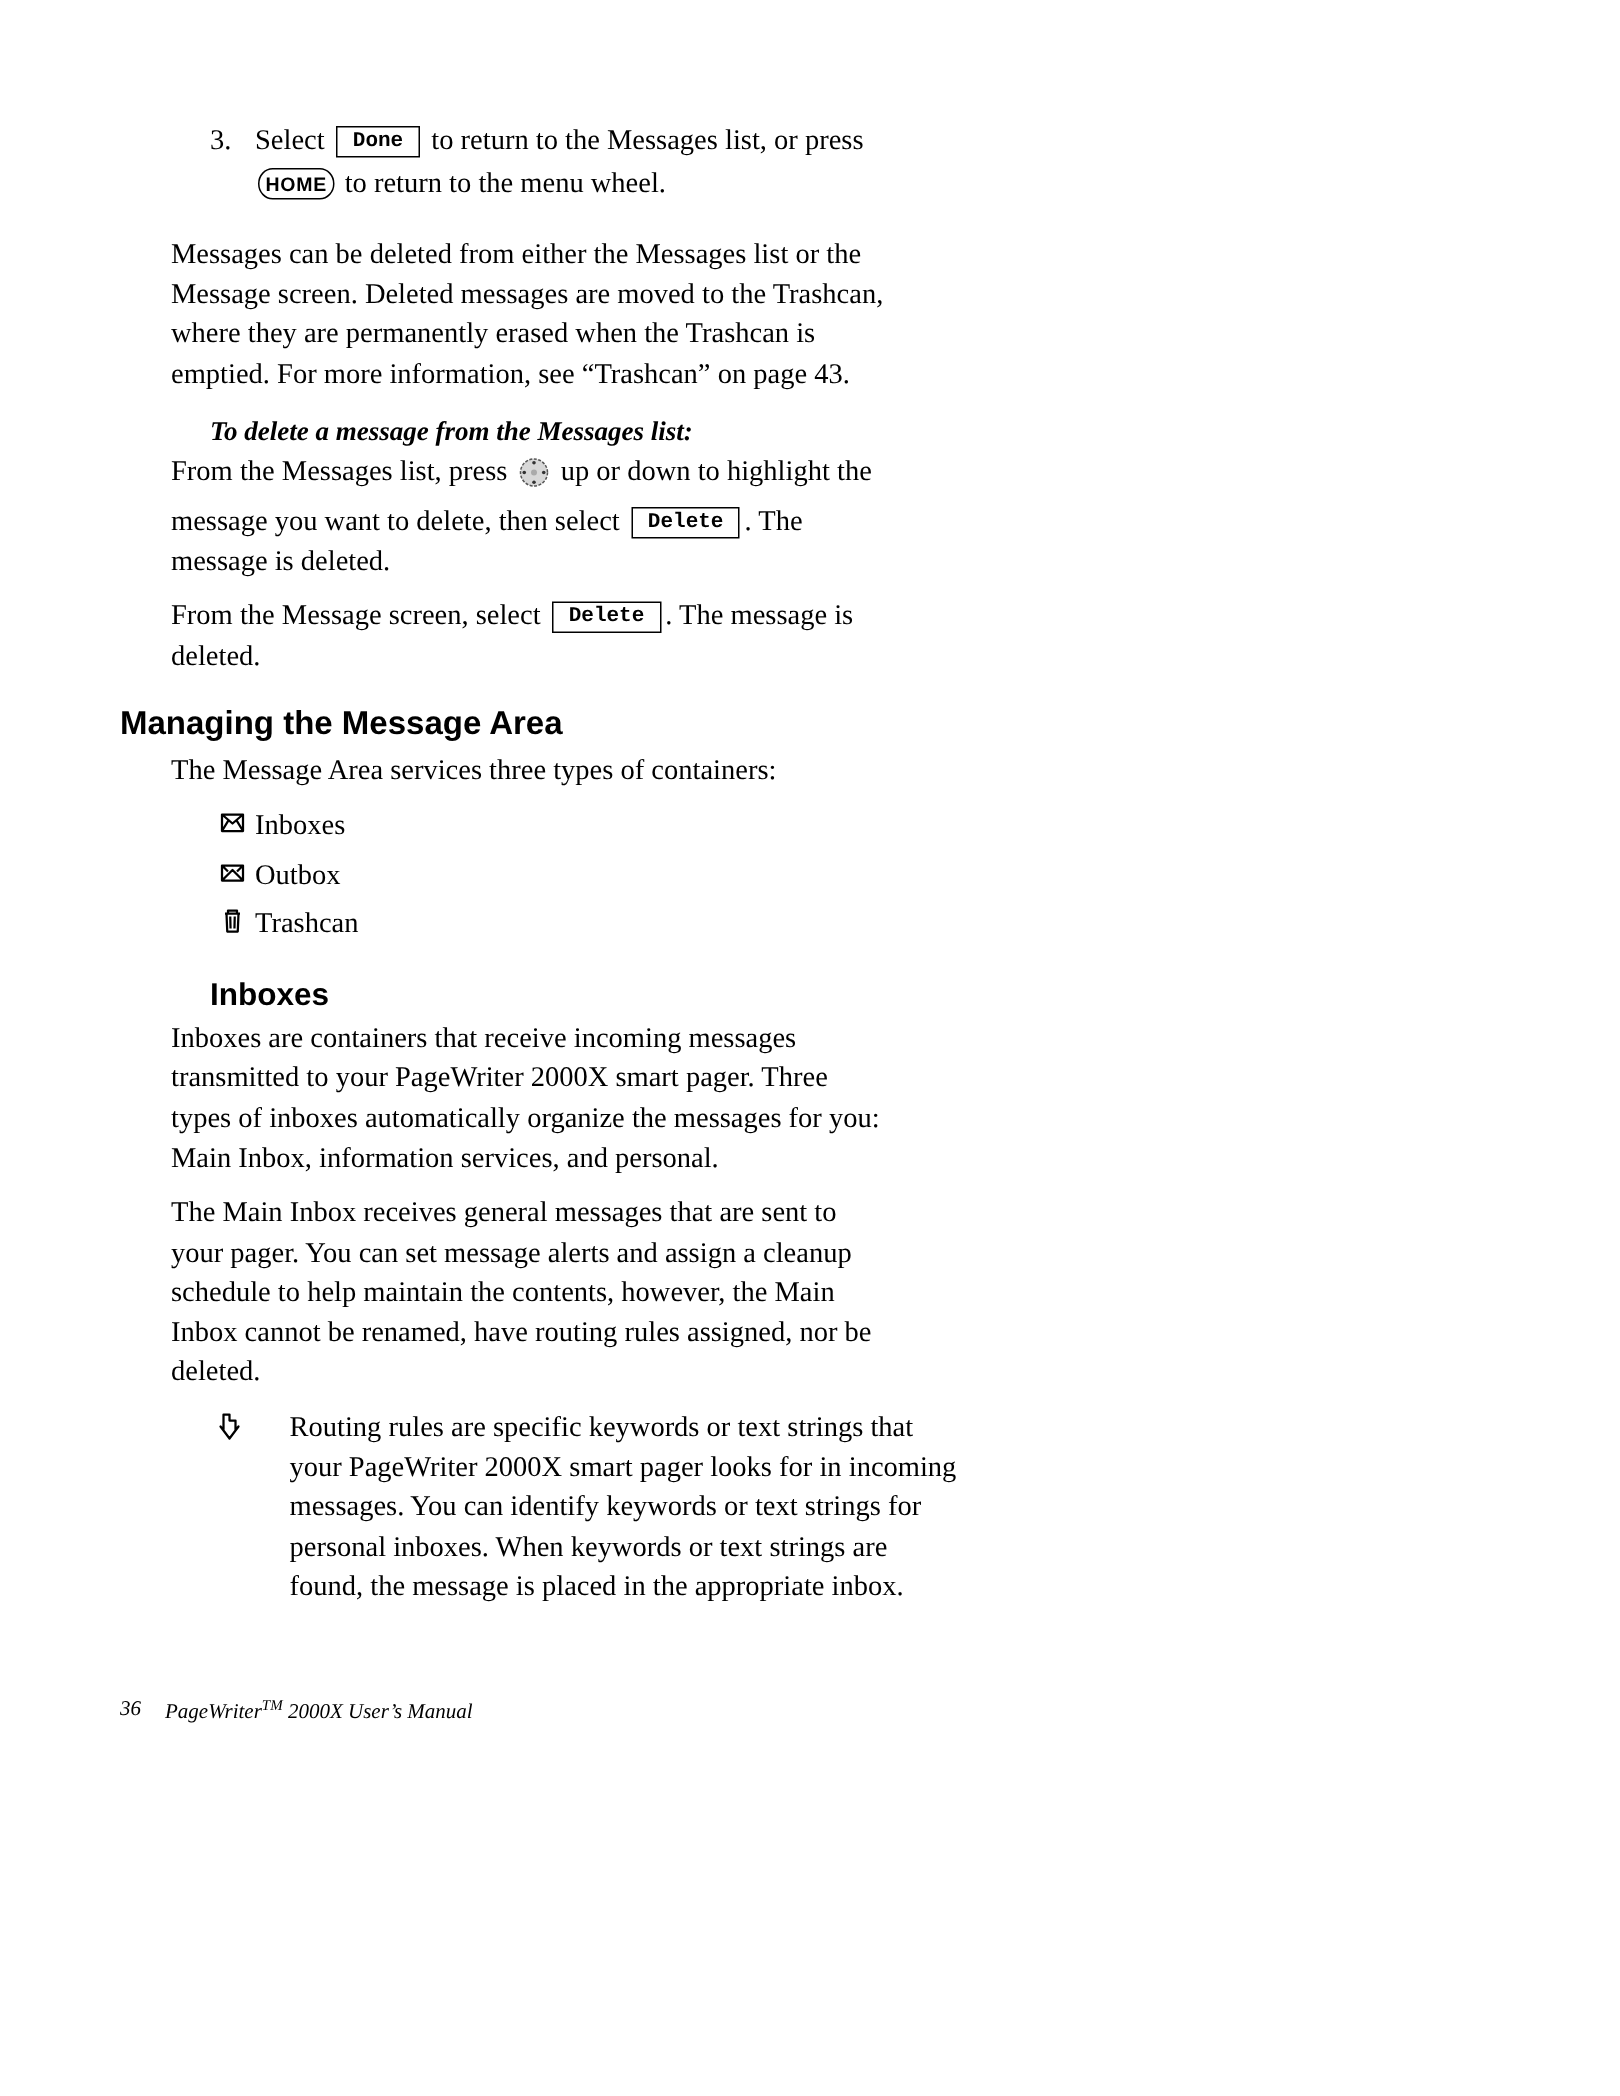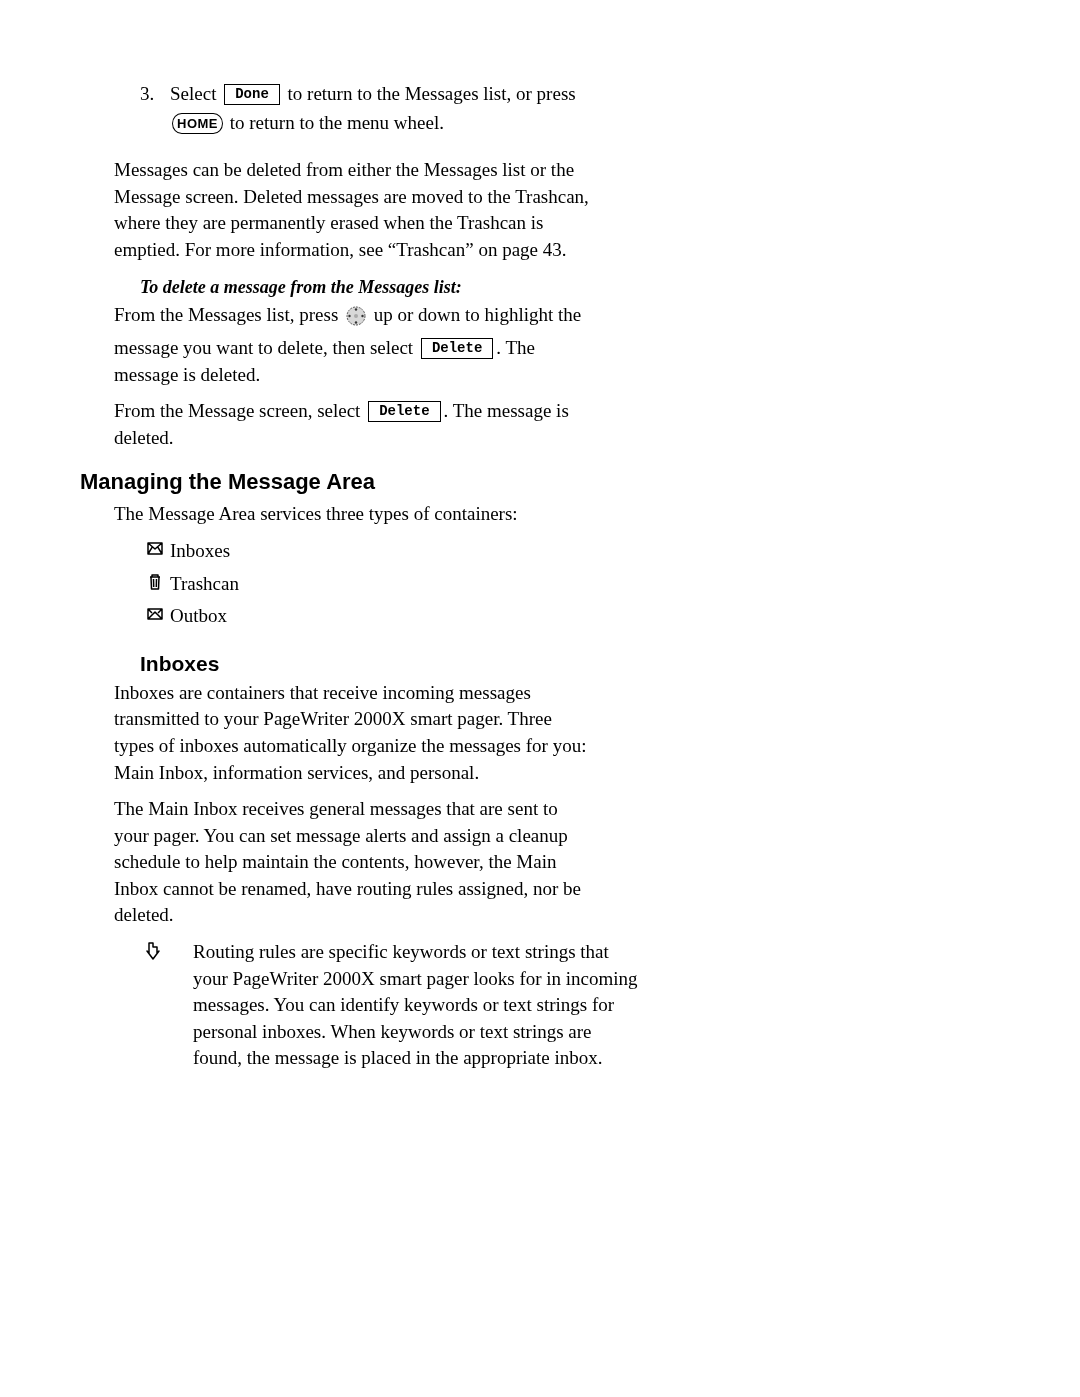--- a/index.html
+++ b/index.html
@@ -171,43 +171,49 @@
     <div class="ul-icon">
       <svg width="18" height="16" viewBox="0 0 18 16">
           <path d="M2 3 L16 3 L16 14 L2 14 Z M2 3 L9 9 L16 3 M6.5 6.6 L2 14 M11.5 6.6 L16 14" fill="none" stroke="#000" stroke-width="1.5" stroke-linejoin="round"></path>
         </svg>
     </div>
     <div class="ul-body">Inboxes</div>
   </div>
 
   <div class="ul-item">
     <div class="ul-icon">
+      <svg width="18" height="16" viewBox="0 0 18 16">
+          <path d="M2 4 L16 4 L16 14 L2 14 Z M2 14 L9 7 L16 14 M2 4 L6 8 M16 4 L12 8" fill="none" stroke="#000" stroke-width="1.5" stroke-linejoin="round"></path>
+        </svg>
+    </div>
+    <div class="ul-body">Outbox</div>
+  </div>
+
+  <div class="ul-item">
+    <div class="ul-icon">
       <svg width="16" height="18" viewBox="0 0 16 18">
           <path d="M3 4 L13 4 M5 4 L5 2 L11 2 L11 4 M4 4 L4.5 16 L11.5 16 L12 4 M6.5 6 L6.7 14 M9.5 6 L9.3 14" fill="none" stroke="#000" stroke-width="1.5" stroke-linejoin="round"></path>
         </svg>
     </div>
     <div class="ul-body">Trashcan</div>
-  </div>
-
-  <div class="ul-item">
-    <div class="ul-icon">
-      <svg width="18" height="16" viewBox="0 0 18 16">
-          <path d="M2 4 L16 4 L16 14 L2 14 Z M2 14 L9 7 L16 14 M2 4 L6 8 M16 4 L12 8" fill="none" stroke="#000" stroke-width="1.5" stroke-linejoin="round"></path>
-        </svg>
-    </div>
-    <div class="ul-body">Outbox</div>
   </div>
 
   <h3 class="inboxes-heading">Inboxes</h3>
   <p class="body">Inboxes are containers that receive incoming messages transmitted to your PageWriter 2000X smart pager. Three types of inboxes automatically organize the messages for you: Main Inbox, information services, and personal.</p>
   <p class="body">The Main Inbox receives general messages that are sent to your pager. You can set message alerts and assign a cleanup schedule to help maintain the contents, however, the Main Inbox cannot be renamed, have routing rules assigned, nor be deleted.</p>
 
   <div class="note-item">
     <div class="note-icon">
       <svg width="20" height="20" viewBox="0 0 20 20">
           <path d="M4 2 L4 12 L2 10 L8 18 L14 10 L12 12 L12 6 L8 6 L8 2 Z" fill="none" stroke="#000" stroke-width="1.5" stroke-linejoin="round"></path>
         </svg>
     </div>
     <div class="note-body">Routing rules are specific keywords or text strings that your PageWriter 2000X smart pager looks for in incoming messages. You can identify keywords or text strings for personal inboxes. When keywords or text strings are found, the message is placed in the appropriate inbox.</div>
   </div>
 
+  <div class="footer">
+    <span class="pn">36</span>
+    <span>
+      <span>PageWriter</span><span class="tm">TM</span><span> 2000X User’s Manual</span>
+    </span>
+  </div>
 
 </div>
 
 </body></html>

